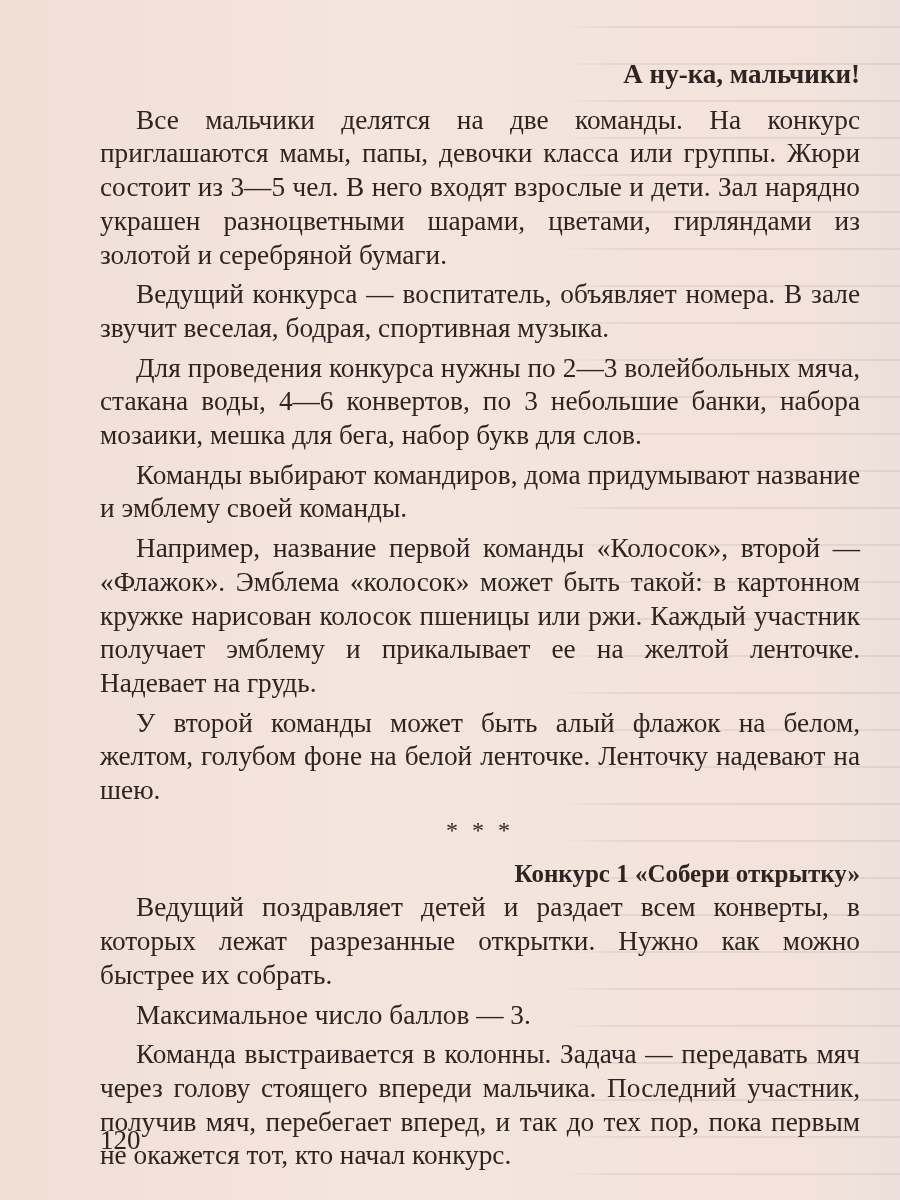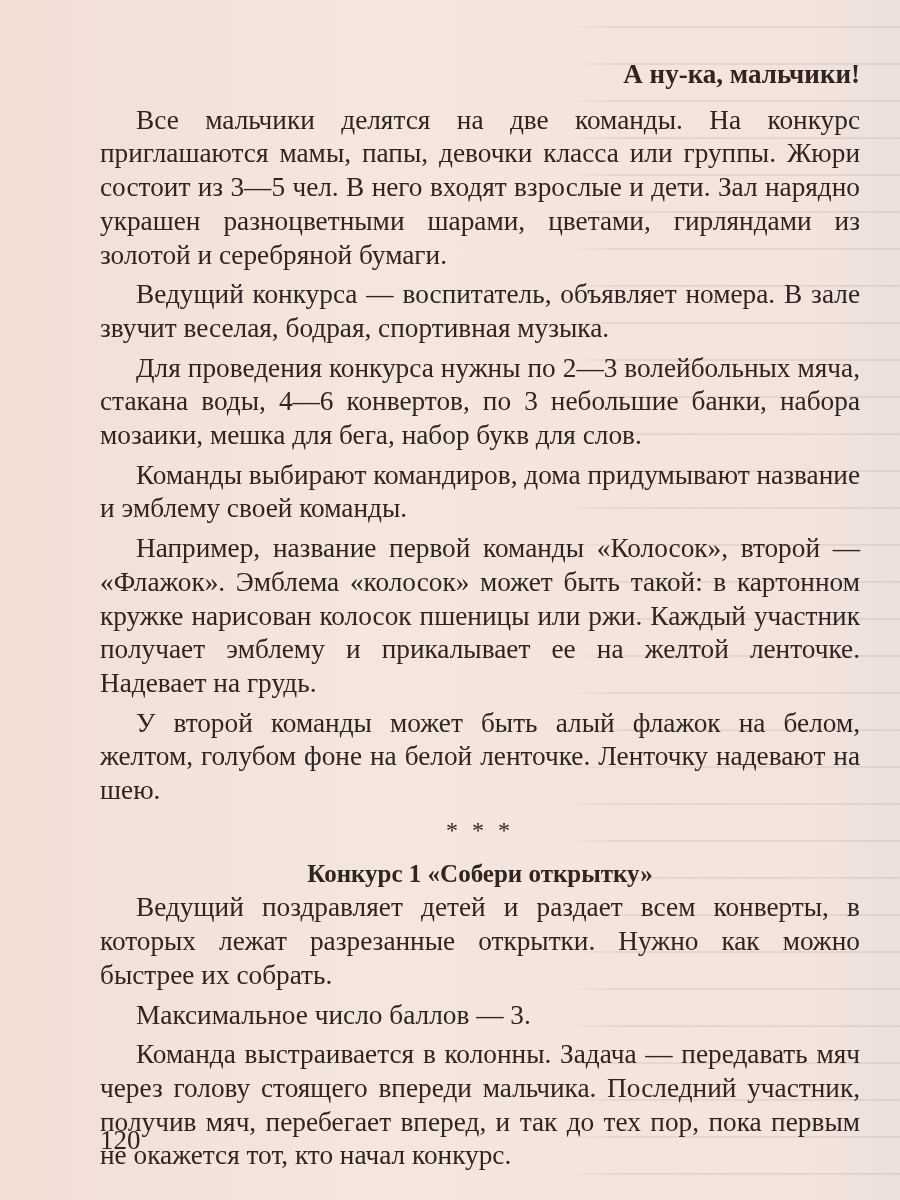--- a/index.html
+++ b/index.html
@@ -23,21 +23,21 @@
   }
   .content {
     position:absolute; left:100px; top:58px; width:760px;
     font-size:27.3px; line-height:33.7px;
   }
   .title {
     text-align:right; font-weight:bold; font-size:27px;
     margin:0 0 12px 0; padding-left:20px;
   }
   .h {
-    text-align:center; font-weight:bold; font-size:25px;
+    text-align:right; font-weight:bold; font-size:25px;
     margin:0; line-height:34px;
   }
   p {
     margin:0 0 6px 0; text-indent:36px; text-align:justify;
   }
   .stars { text-align:center; margin:4px 0 10px 0; letter-spacing:4px; font-size:24px; }
   .pagenum {
     position:absolute; left:100px; top:1125px; font-size:27px;
   }
 </style>

